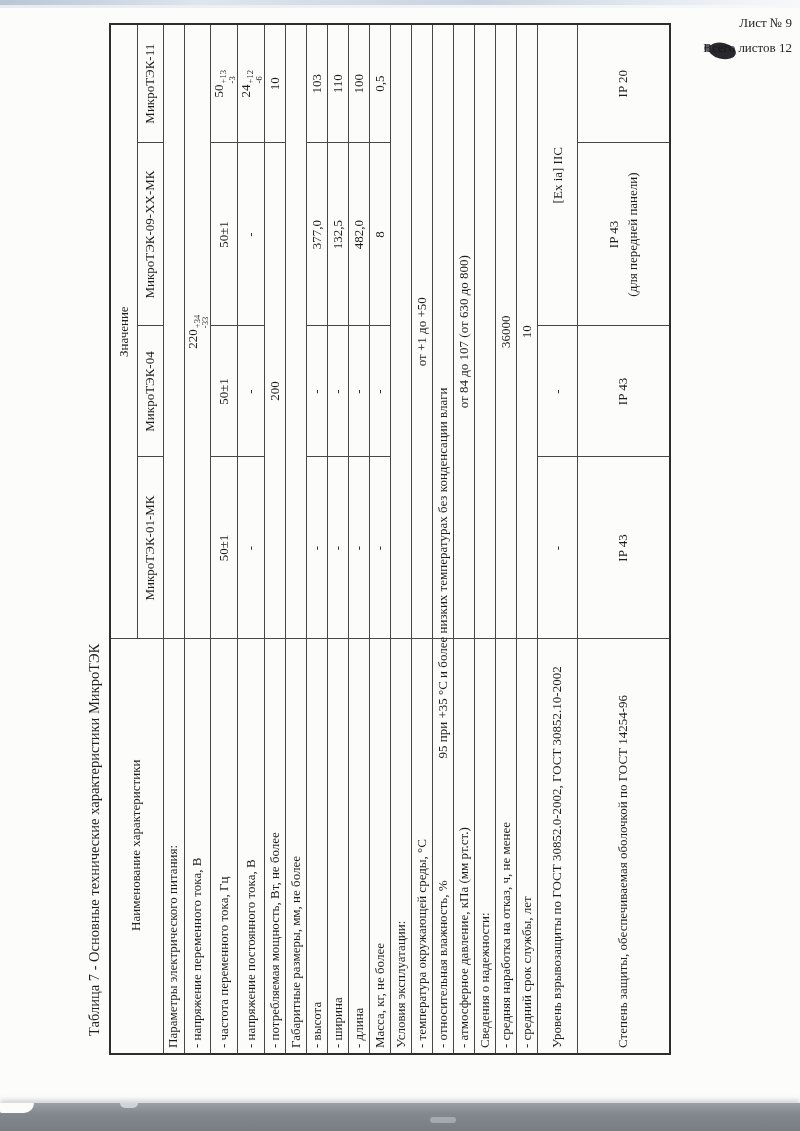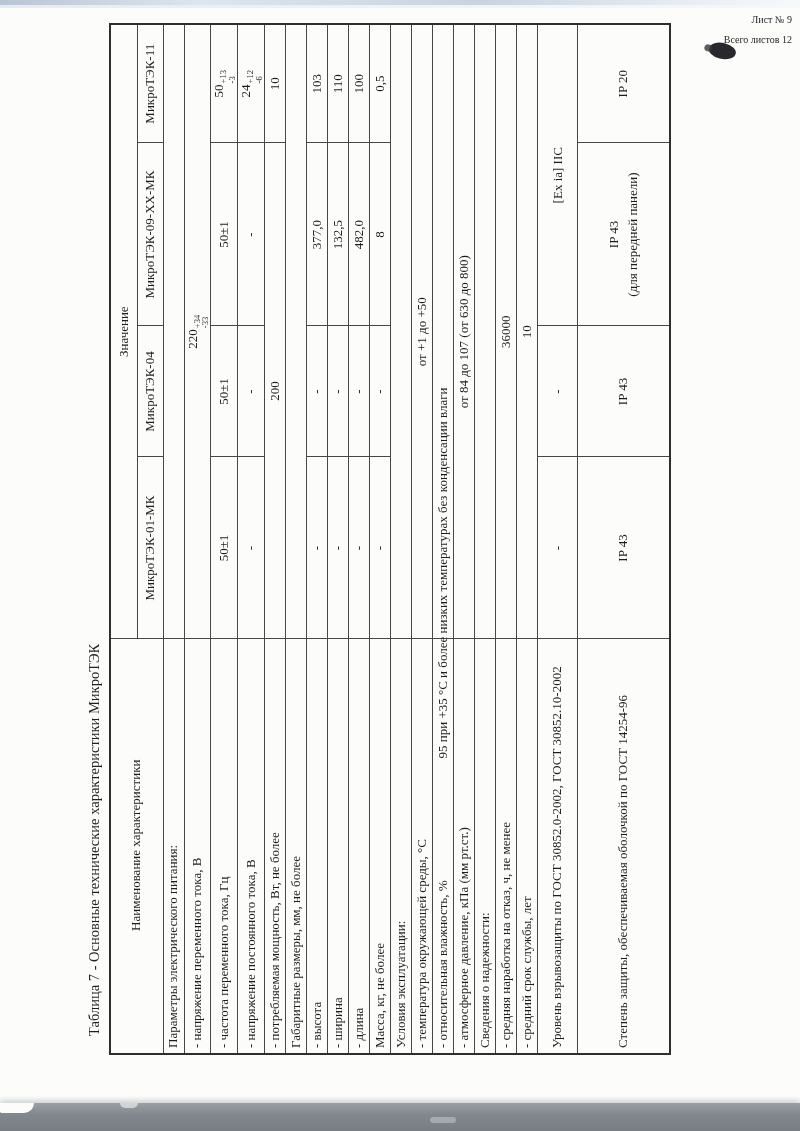--- a/index.html
+++ b/index.html
@@ -23,21 +23,21 @@
     background:linear-gradient(to bottom,#9aa0a6,#83888e 40%,#787d84);
     box-shadow:0 -3px 5px rgba(130,136,142,.35);
   }
   .scan-bottom-band .notch1{position:absolute;left:0;top:0;width:34px;height:10px;background:#fcfcfb;border-radius:0 0 12px 2px}
   .scan-bottom-band .notch2{position:absolute;left:120px;top:0;width:18px;height:5px;background:#e9ebec;border-radius:0 0 8px 8px;opacity:.7}
   .scan-bottom-band .notch3{position:absolute;left:430px;top:14px;width:26px;height:6px;background:#aeb3b8;border-radius:4px;opacity:.8}
 
   
   .sheet-header{
     position:absolute;left:540px;top:10px;width:252px;
-    text-align:right;font-size:10px;line-height:1.95;color:#26262a;
+    text-align:right;font-size:13px;line-height:1.95;color:#26262a;
   }
   .sheet-header div{white-space:nowrap}
   .ink-blob{
     position:absolute;right:56px;top:33px;width:27px;height:16px;
     background:#17171c;border-radius:52% 48% 55% 45%;
     transform:rotate(14deg);opacity:.92;
   }
   .ink-blob::after{
     content:"";position:absolute;left:-5px;top:5px;width:8px;height:7px;
     background:#26262c;border-radius:50%;opacity:.8;

